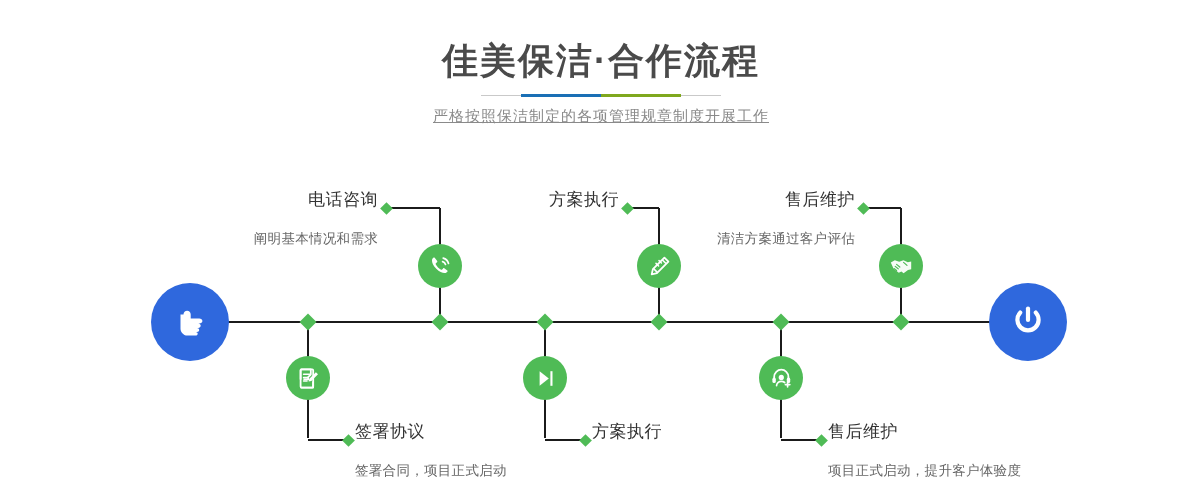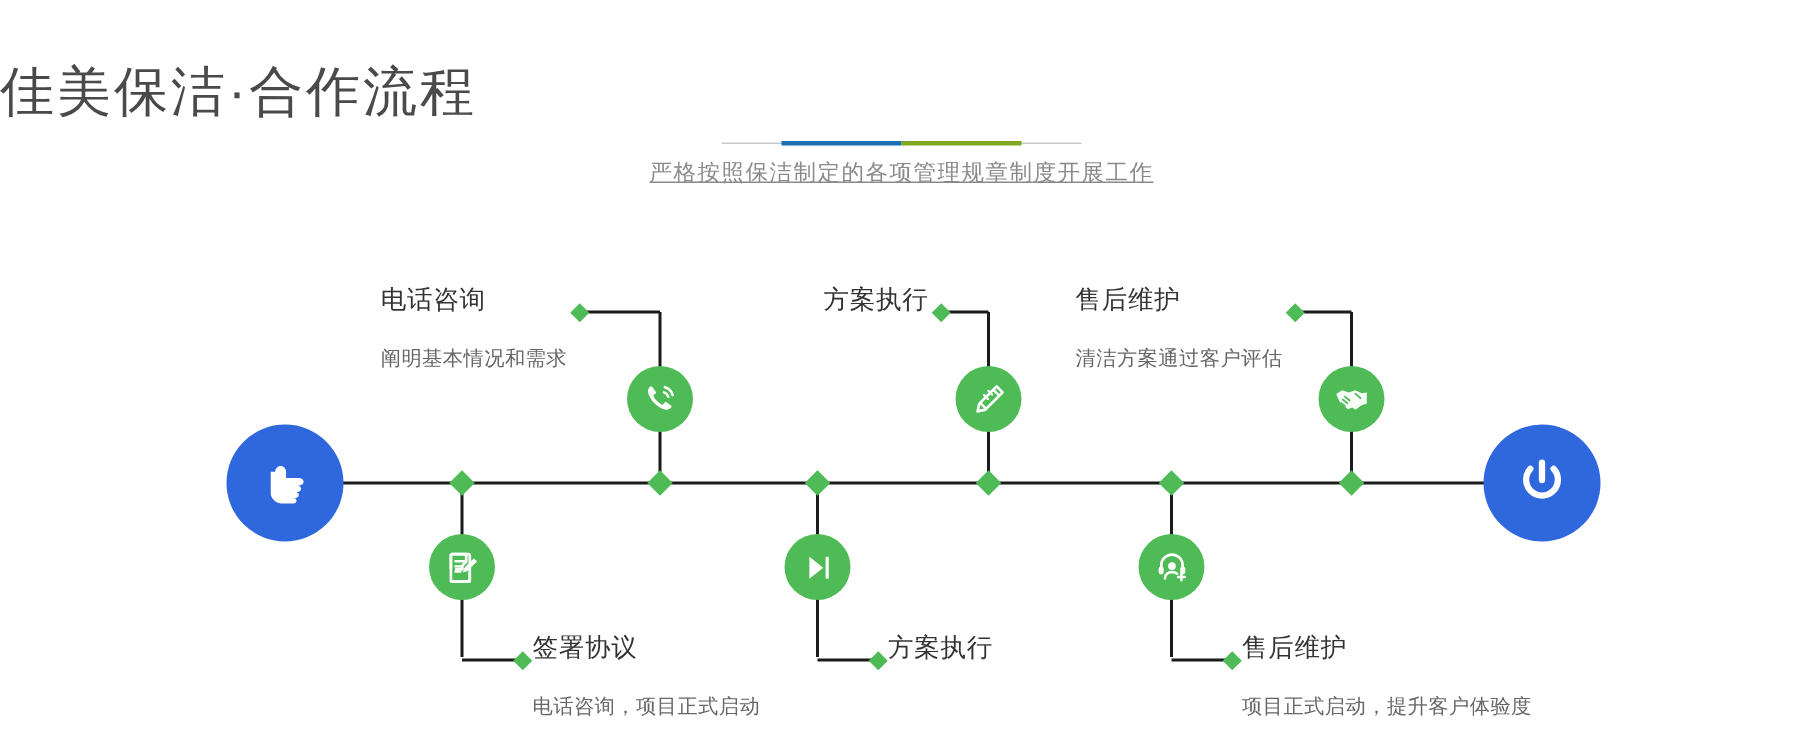--- a/index.html
+++ b/index.html
@@ -25,24 +25,25 @@
     left: 0;
     top: 0;
     width: 1202px;
     height: 150px;
   }
   .main-title {
     position: absolute;
     left: 0;
     top: 38px;
     width: 1202px;
+    text-align: center;
     font-size: 36px;
     letter-spacing: 2px;
     color: #4a4a4a;
-    font-weight: normal;
+    font-weight: bold;
     line-height: 46px;
     white-space: nowrap;
   }
   .divider {
     position: absolute;
     left: 481px;
     top: 94px;
     width: 240px;
     height: 3px;
   }
@@ -180,21 +181,21 @@
     transform: rotate(45deg);
   }
   .node.up .leader-dot   { top: 54px; }
   .node.down .leader-dot { top: 286px; }
 
   
   .label {
     position: absolute;
     white-space: nowrap;
   }
-  .node.up .label   { top: 38px; }
+  .node.up .label   { top: 38px; text-align: right; }
   .node.down .label { top: 270px; text-align: left; }
   .label .lbl-title {
     font-size: 17px;
     color: #333333;
     line-height: 24px;
     letter-spacing: 0.5px;
   }
   .label .lbl-desc {
     font-size: 13.5px;
     color: #666666;
@@ -270,21 +271,21 @@
             <path d="M7.6 8.2h6.2M7.6 11.6h4.2M7.6 15h3.4" stroke="#ffffff" stroke-width="1.6" stroke-linecap="round"></path>
             <path d="M19.9 6.2l2.1 2.1-6.6 6.6-2.8.7.7-2.8z" fill="#ffffff"></path>
           </svg>
         </span>
       </div>
       <div class="diamond"></div>
       <div class="leader" style="width:40px; left:0;"></div>
       <div class="leader-dot" style="left:36px;"></div>
       <div class="label" style="left:47px;">
         <div class="lbl-title">签署协议</div>
-        <div class="lbl-desc">电话咨询，项目正式启动</div>
+        <div class="lbl-desc">签署合同，项目正式启动</div>
       </div>
     </div>
 
     <div class="node up" style="left:659px;">
       <div class="vline"></div>
       <div class="badge">
         <span>
           <svg width="25" height="25" viewBox="0 0 25 25">
             <path d="M17.4 3.6l4 4-11.5 11.5-5.2 1.2 1.2-5.2z" stroke="#ffffff" stroke-width="1.8" fill="none" stroke-linejoin="round"></path>
             <path d="M15.2 5.8l4 4" stroke="#ffffff" stroke-width="1.6"></path>

